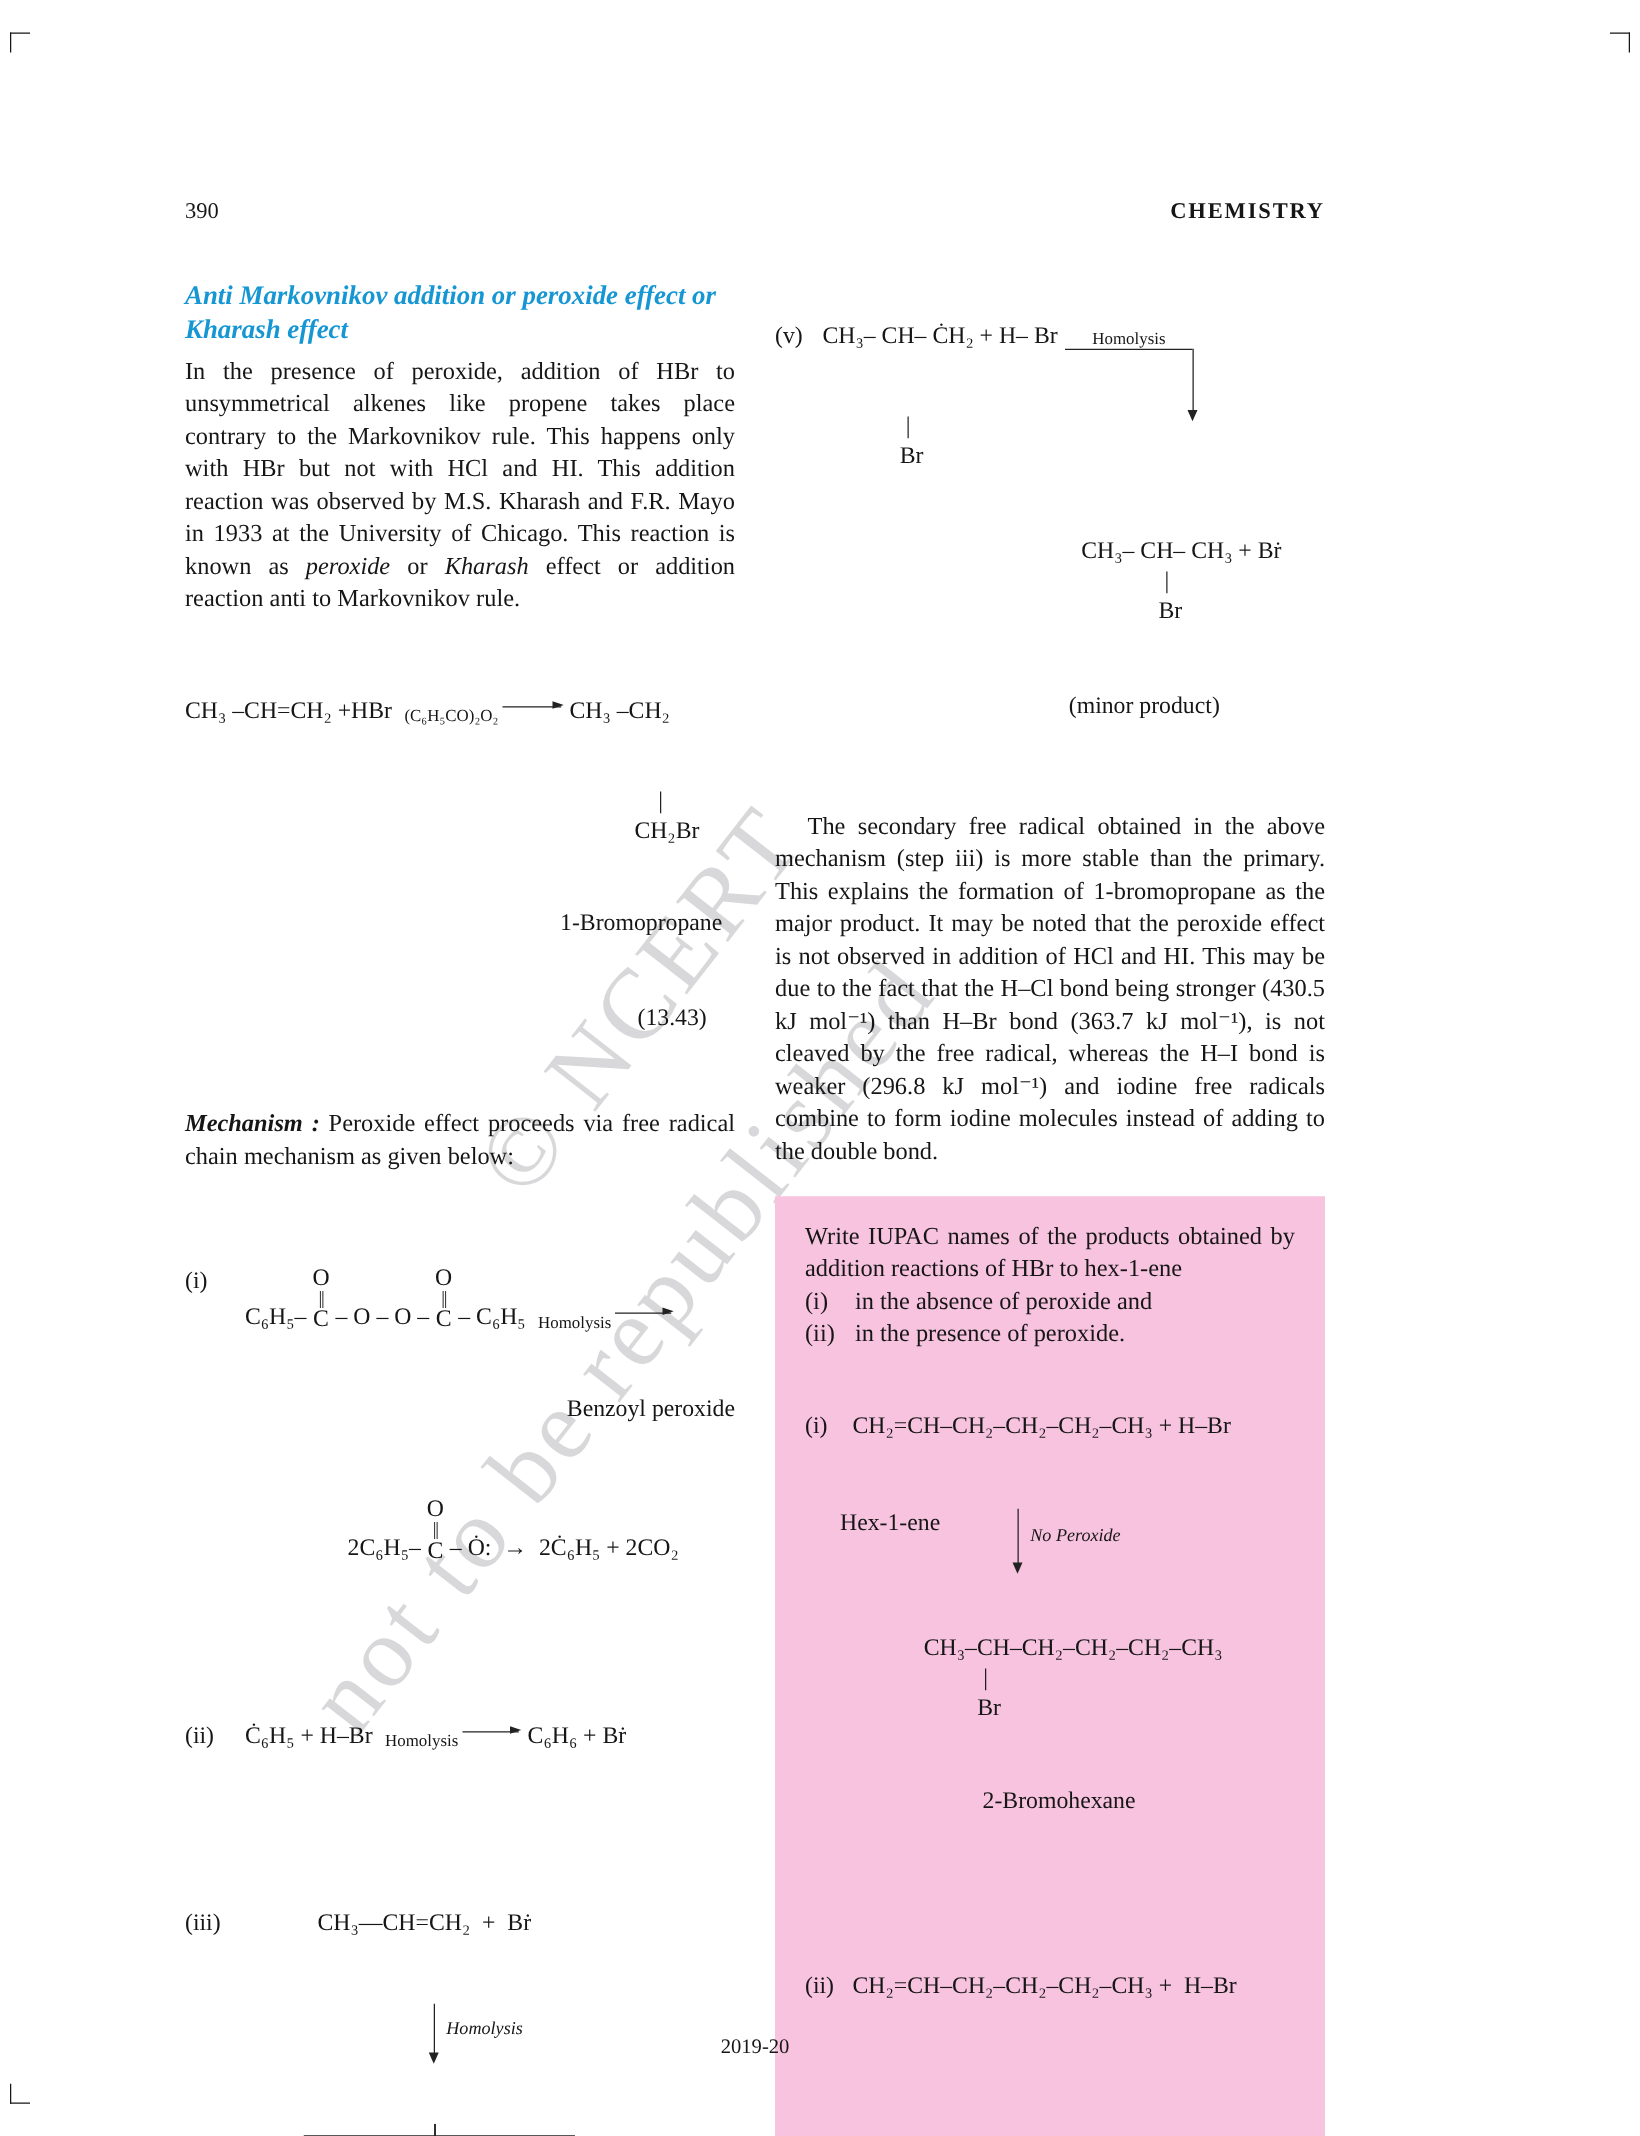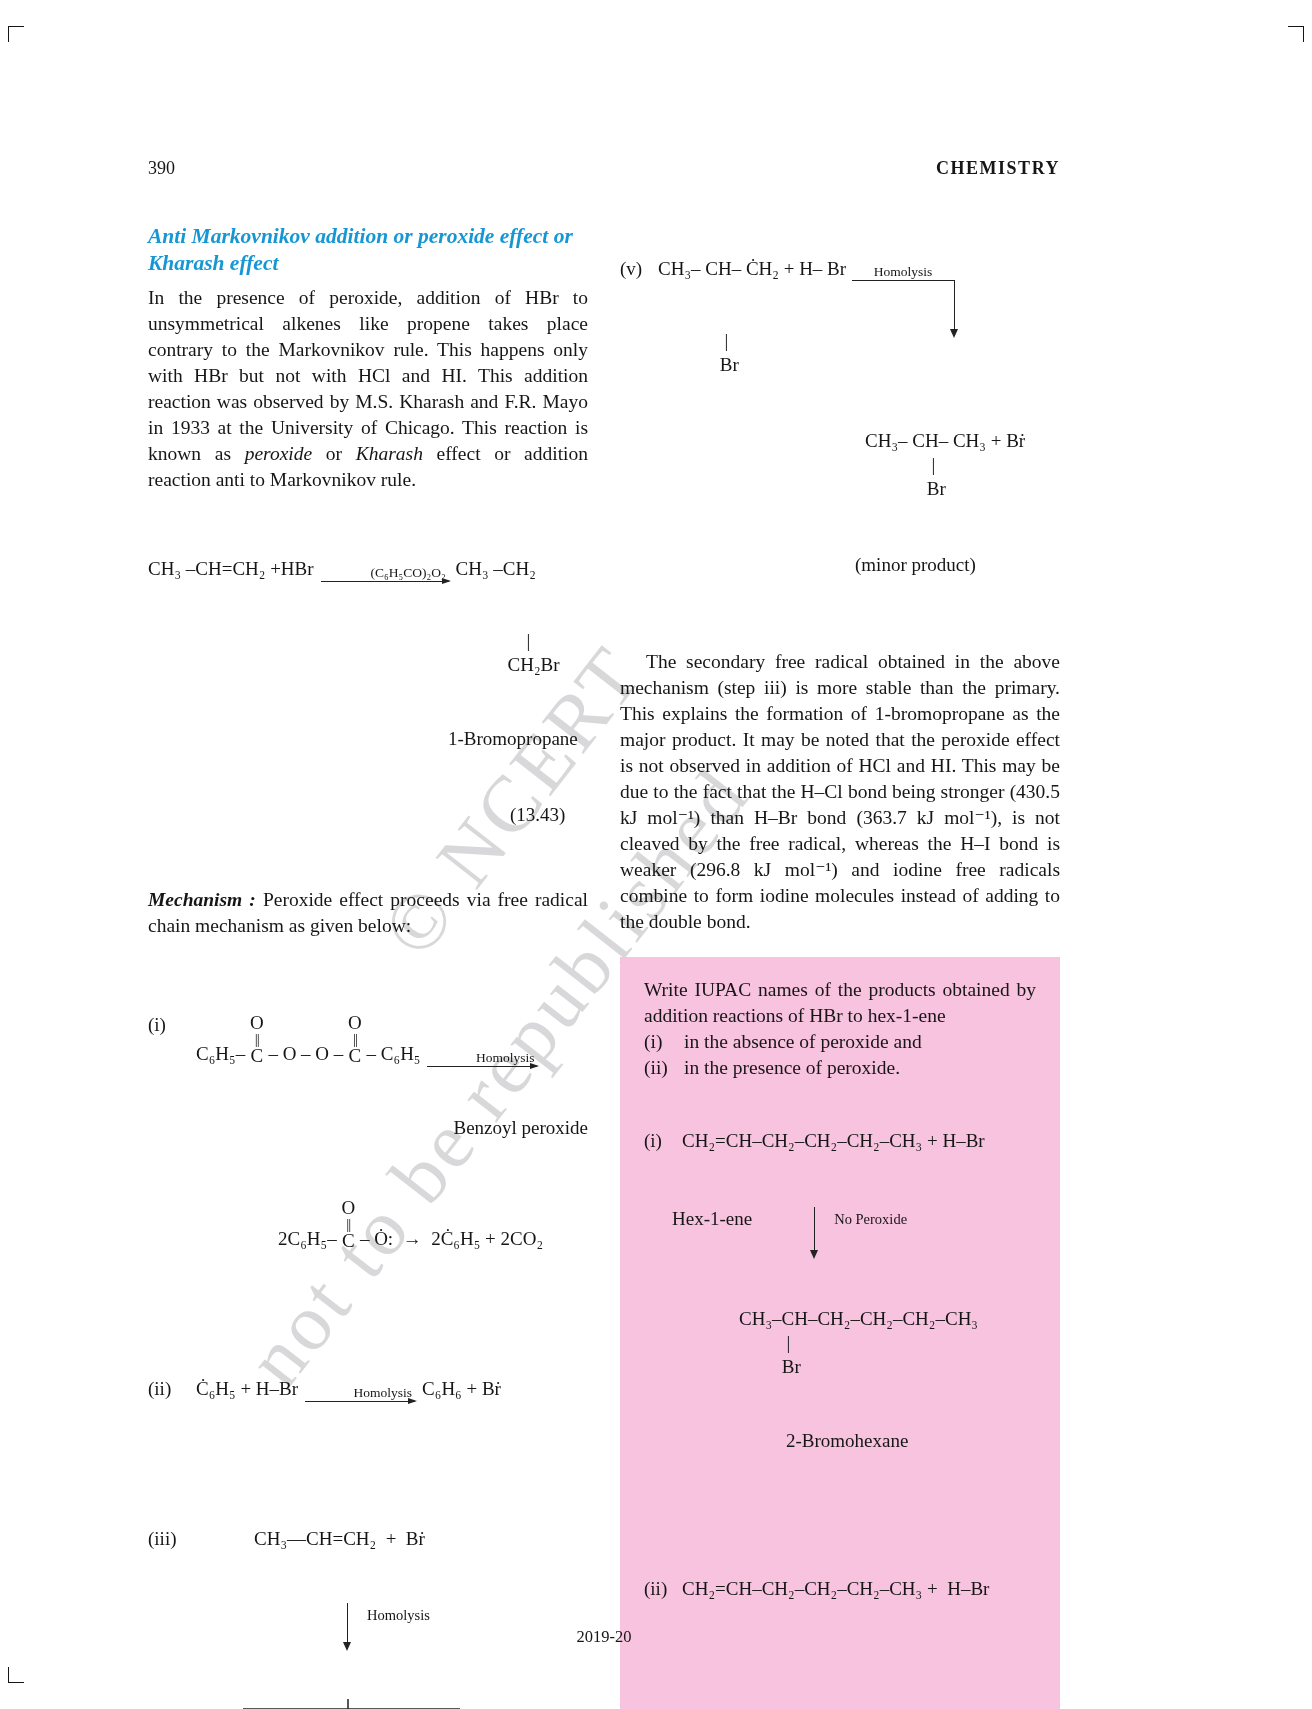--- a/index.html
+++ b/index.html
@@ -22,37 +22,37 @@
   .bluehead{color:#1697d4;font-size:21.5px;line-height:27px;font-weight:bold;font-style:italic;margin:14px 0 8px;}
   .just{text-align:justify;}
   .indent{text-indent:26px;}
   
   .chem{font-size:19px;line-height:24px;white-space:pre;}
   .chem div{white-space:pre;}
   .fline{white-space:pre;line-height:24px;}
   .flabel{display:inline-block;width:48px;vertical-align:top;}
   .flabel.narrow{width:38px;}
   
-  .harrow{display:inline-flex;flex-direction:column;align-items:flex-end;vertical-align:middle;
+  .harrow{display:inline-flex;align-items:flex-start;vertical-align:middle;
           position:relative;top:3px;margin:0 7px;}
   .harrow .hlbl{font-size:13.5px;line-height:16px;padding:0 3px;white-space:pre;}
   .harrow .shaft{width:100%;height:0;border-top:1.5px solid #222;position:relative;}
   .harrow .shaft::after{content:"";position:absolute;right:-2px;top:-4.25px;width:0;height:0;
           border-left:9px solid #222;border-top:3.75px solid transparent;border-bottom:3.75px solid transparent;}
   .w130{min-width:128px;} .w112{min-width:110px;}
   
   .hook{display:inline-block;position:relative;vertical-align:middle;top:2px;margin-left:6px;}
   .hook .hlbl{display:block;font-size:13.5px;line-height:16px;text-align:center;white-space:pre;}
   .hook .bend{display:block;height:0;border-top:1.5px solid #222;}
   .hook .drop{position:absolute;right:-1px;top:16px;width:0;border-left:1.5px solid #222;}
   .hook .drop::after{content:"";position:absolute;left:-5.25px;bottom:-8px;width:0;height:0;
           border-top:9px solid #222;border-left:4.5px solid transparent;border-right:4.5px solid transparent;}
   .hook-v{width:102px;}  .hook-v .drop{height:50px;}
   
-  .varrow{display:flex;align-items:flex-start;gap:19px;}
+  .varrow{display:flex;align-items:center;gap:9px;font-style:italic;}
   .vline{position:relative;width:0;border-left:1.5px solid #222;}
   .vline::after{content:"";position:absolute;left:-5.25px;bottom:-8px;width:0;height:0;
           border-top:9px solid #222;border-left:4.5px solid transparent;border-right:4.5px solid transparent;}
   .vlbl{font-size:14.5px;}
   
   .stk{display:inline-flex;flex-direction:column;align-items:center;vertical-align:bottom;}
   .stk .so{line-height:20px;}
   .stk .sd{line-height:13px;font-size:15px;letter-spacing:-1px;}
   .stk .sc{line-height:20px;}
   .problem-box{background:#f7c3df;margin-top:22px;padding:20px 24px 26px;width:440px;}

